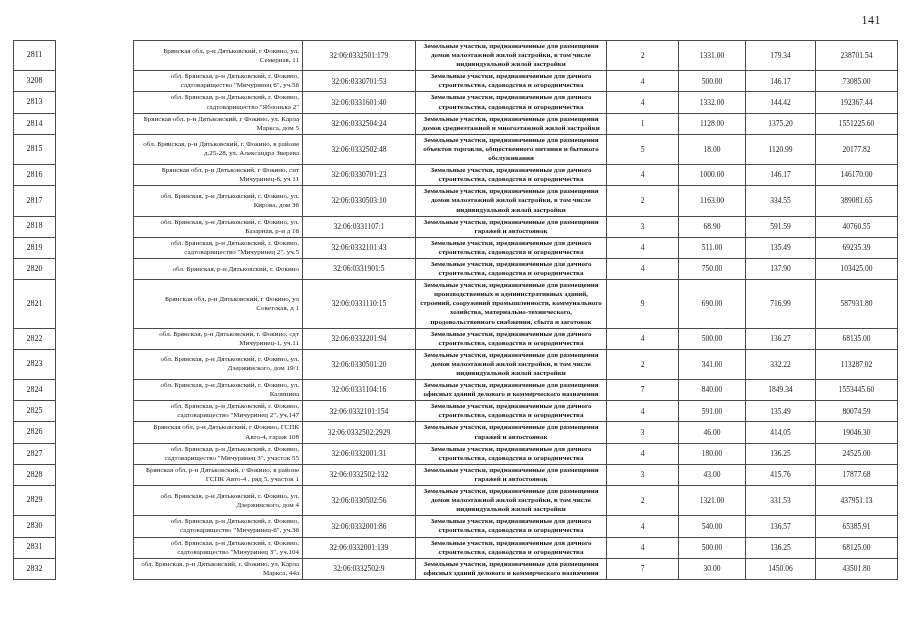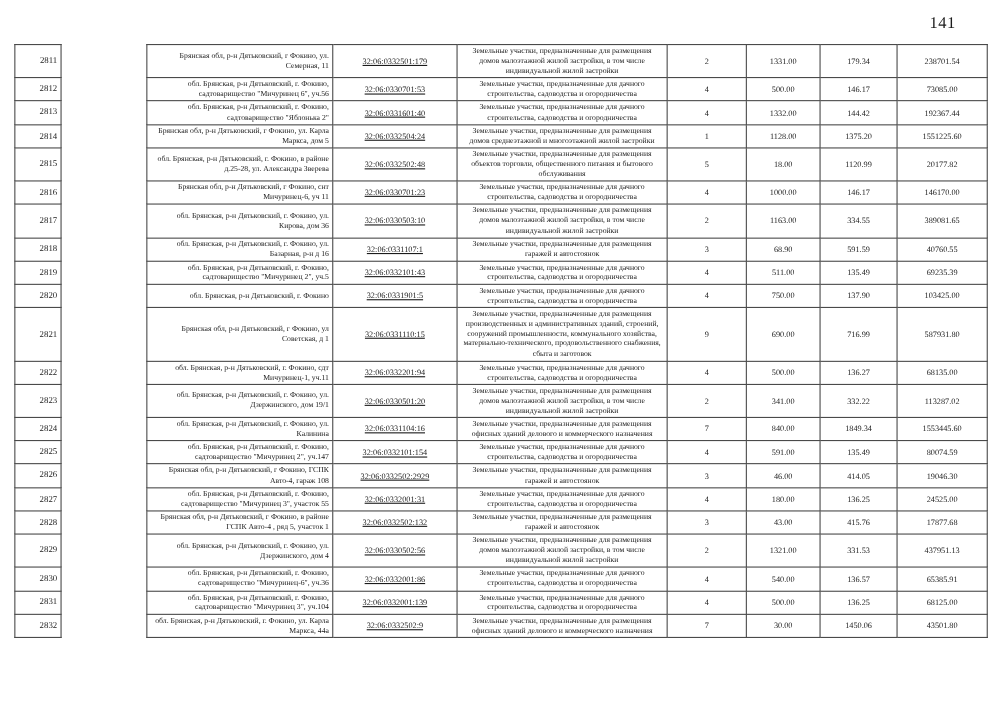--- a/index.html
+++ b/index.html
@@ -7,22 +7,22 @@
     width: 905px; height: 640px;
     background: #ffffff;
     position: relative;
     overflow: hidden;
     font-family: "Liberation Serif", "DejaVu Serif", serif;
     color: #1b1b1b;
   }
   .page-number {
     position: absolute;
     top: 13px;
-    right: 36px;
-    font-size: 15px;
+    right: 24px;
+    font-size: 12px;
     letter-spacing: 0.5px;
   }
   table.cadastral-table {
     position: absolute;
     left: 13px;
     top: 40px;
     border-collapse: collapse;
     table-layout: fixed;
     width: 884px;
   }
@@ -30,25 +30,25 @@
     border: 1px solid #4a4a4a;
     text-align: center;
     vertical-align: middle;
     padding: 1px 3px;
     font-size: 7px;
     line-height: 1.3;
     overflow: hidden;
     word-wrap: break-word;
   }
   td.td-spacer { border: none; padding: 0; }
-  td.td-num  { font-size: 8px; text-align: right; }
-  td.td-cad  { font-size: 7.5px; white-space: nowrap; text-decoration: underline; }
+  td.td-num  { font-size: 8px; }
+  td.td-cad  { font-size: 7.5px; white-space: nowrap; }
   td.td-grp, td.td-area, td.td-rate, td.td-val { font-size: 7.5px; }
   td.td-addr { font-size: 7px; text-align: right; }
-  td.td-use  { font-size: 7px; padding: 1px 4px; }
+  td.td-use  { font-size: 7px; padding: 1px 4px; font-weight: bold; }
 </style>
 </head>
 <body>
 
 <div class="page">
   <div class="page-number">141</div>
 
   <table class="cadastral-table">
     <colgroup>
       <col style="width:42px">
@@ -67,21 +67,21 @@
           <td class="td-spacer"></td>
           <td class="td-addr">Брянская обл, р-н Дятьковский, г Фокино, ул. Семерная, 11</td>
           <td class="td-cad">32:06:0332501:179</td>
           <td class="td-use">Земельные участки, предназначенные для размещения домов малоэтажной жилой застройки, в том числе индивидуальной жилой застройки</td>
           <td class="td-grp">2</td>
           <td class="td-area">1331.00</td>
           <td class="td-rate">179.34</td>
           <td class="td-val">238701.54</td>
         </tr>
         <tr>
-          <td class="td-num">2812</td>
+          <td class="td-num">3208</td>
           <td class="td-spacer"></td>
           <td class="td-addr">обл. Брянская, р-н Дятьковский, г. Фокино, садтоварищество "Мичуринец 6", уч.56</td>
           <td class="td-cad">32:06:0330701:53</td>
           <td class="td-use">Земельные участки, предназначенные для дачного строительства, садоводства и огородничества</td>
           <td class="td-grp">4</td>
           <td class="td-area">500.00</td>
           <td class="td-rate">146.17</td>
           <td class="td-val">73085.00</td>
         </tr>
         <tr>

